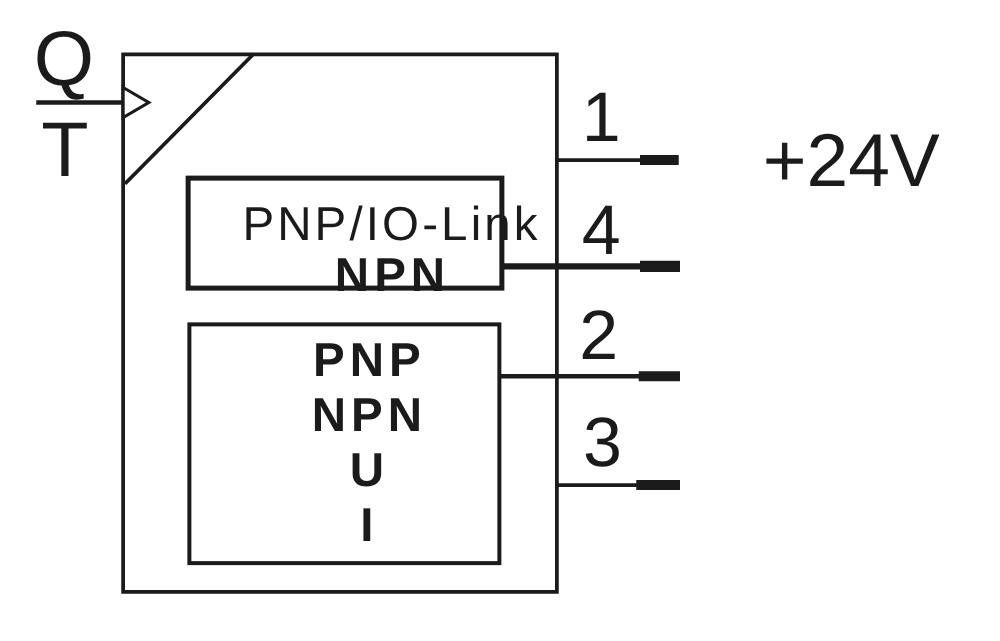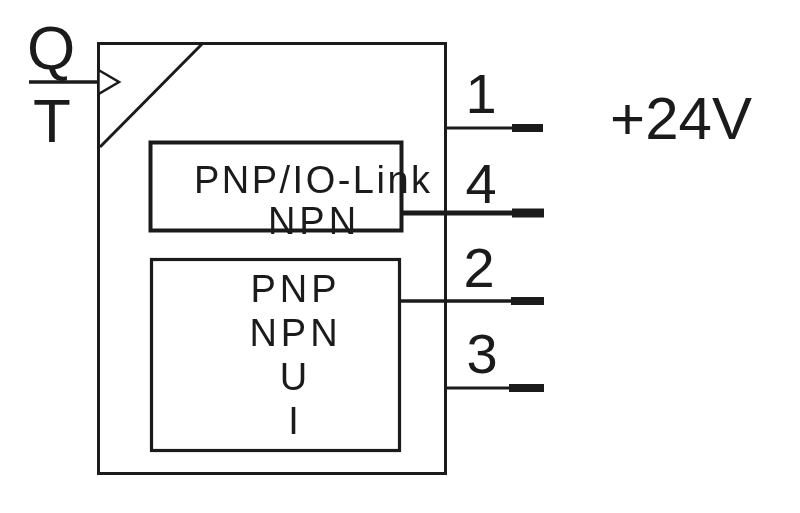--- a/index.html
+++ b/index.html
@@ -52,30 +52,30 @@
     width: 254px; height: 91px;
     padding-top: 28px;
     font-size: 38px; line-height: 41px; margin-left: 36px;
   }
   .block-text.analog {
     left: 150px; top: 258px;
     width: 287px; height: 194px;
     font-size: 38px; line-height: 44px;
   }
   .ls-narrow { letter-spacing: 2.5px; margin-right: -2.5px; }
-  .ls-wide   { letter-spacing: 4px;   margin-right: -4px; }
+  .ls-wide   { letter-spacing: 4px;   margin-right: -4px; font-weight: bold; }
 
   
   .q-pos   { left: 27px;  top: 17px; }
   .t-pos   { left: 33px;  top: 90px; }
   .n1-pos  { left: 481px; top: 66px; }
   .n4-pos  { left: 481px; top: 156px; }
   .n2-pos  { left: 479px; top: 240px; }
   .n3-pos  { left: 482px; top: 326px; }
-  .v24-pos { left: 681px; top: 89px; }
+  .v24-pos { left: 681px; top: 99px; }
   .v0-pos  { left: 641px; top: 353px; }
 </style>
 </head>
 <body>
 
 <div class="canvas">
 
   <svg class="layer-svg" viewBox="0 0 800 513" aria-hidden="true">
 
     <rect class="ln" x="98.5" y="43.5" width="347" height="430" stroke-width="3"></rect>

